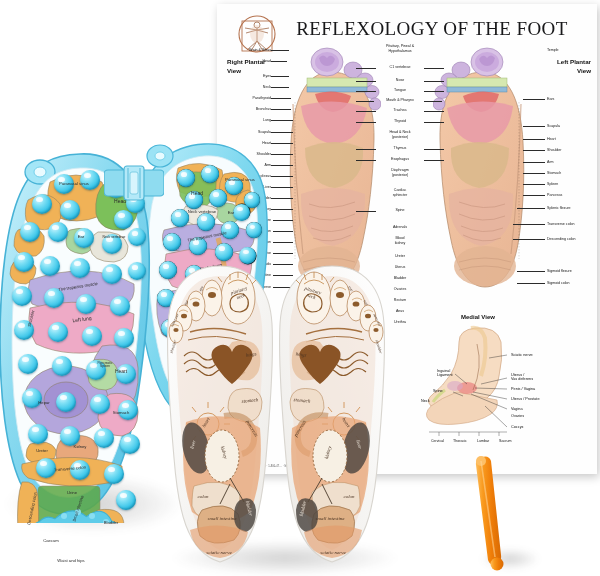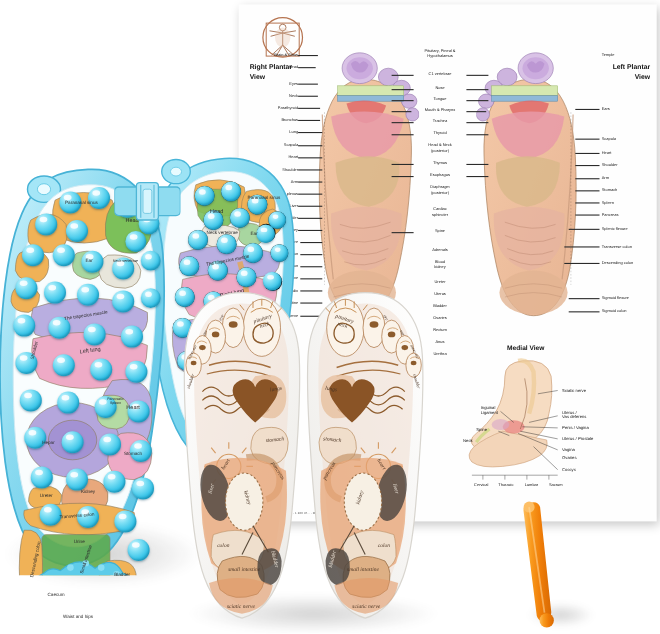--- a/index.html
+++ b/index.html
@@ -120,20 +120,21 @@
         <circle cx="24" cy="13" r="3"></circle>
         <path d="M24 16 L24 29"></path>
         <path d="M24 18 L13 21 M24 18 L35 21"></path>
         <path d="M24 18 L12 16 M24 18 L36 16"></path>
         <path d="M24 29 L18 39 M24 29 L30 39"></path>
         <path d="M24 29 L14 38 M24 29 L34 38"></path>
       </g>
       <ellipse cx="24" cy="22" rx="7" ry="9" fill="#e5c3ab" opacity=".35"></ellipse>
     </svg>
 
+    <div class="poster-title">REFLEXOLOGY OF THE FOOT</div>
 
     <div class="view-label rt">Right Plantar<br>View</div>
     <div class="view-label lt">Left Plantar<br>View</div>
 
     <svg class="pfoot left" viewBox="0 0 96 250" preserveAspectRatio="none">
       <defs>
         <linearGradient id="solL" x1="0" y1="0" x2="1" y2="1">
           <stop offset="0%" stop-color="#f3c8a7"></stop>
             <stop offset="100%" stop-color="#e8b594"></stop>
         </linearGradient>

